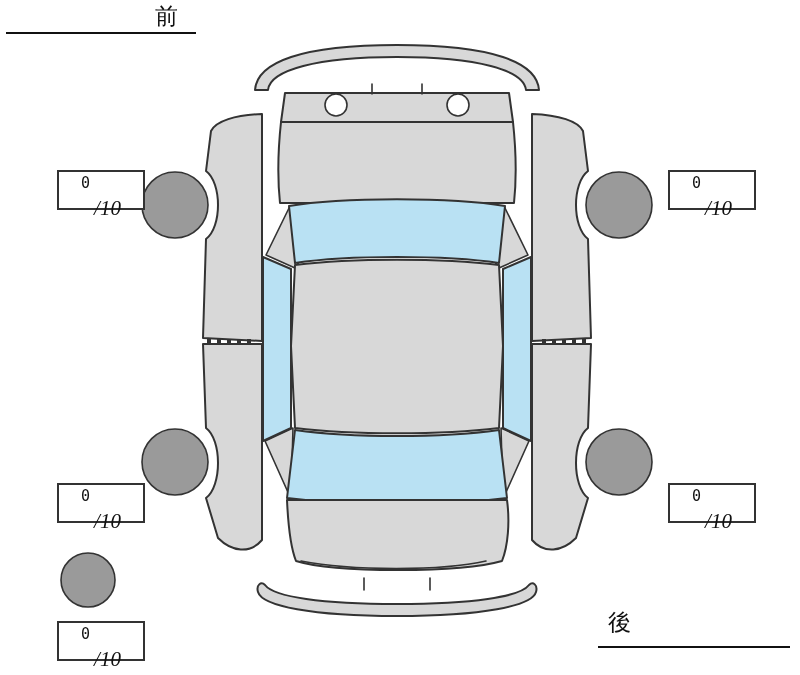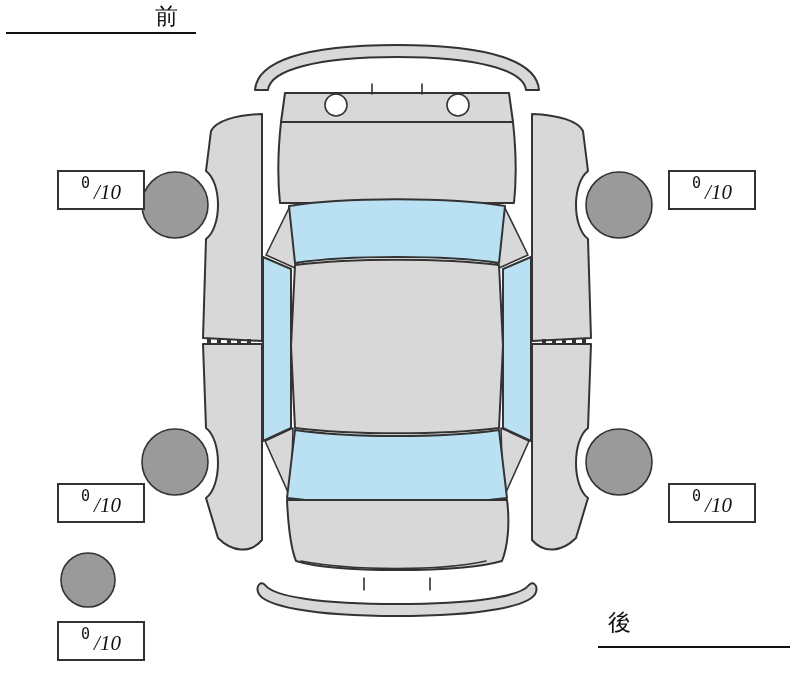--- a/index.html
+++ b/index.html
@@ -29,21 +29,21 @@
   .score-box{
     position:absolute;width:88px;height:40px;background:var(--background);
     border:2px solid var(--outline);box-sizing:border-box;
     display:flex;align-items:center;justify-content:center;gap:4px;
   }
   .score-value{
     font-size:15px;position:relative;top:-7px;
     font-family:"DejaVu Sans Mono","DejaVu Sans",monospace;
   }
   .score-max{
-    font-size:21px;font-style:italic;position:relative;top:2px;
+    font-size:21px;font-style:italic;position:relative;top:18px;
     font-family:"Liberation Serif","DejaVu Serif",serif;
   }
 </style>
 </head>
 <body>
 
 <div class="stage">
 
   <svg width="800" height="675" viewBox="0 0 800 675">
 

